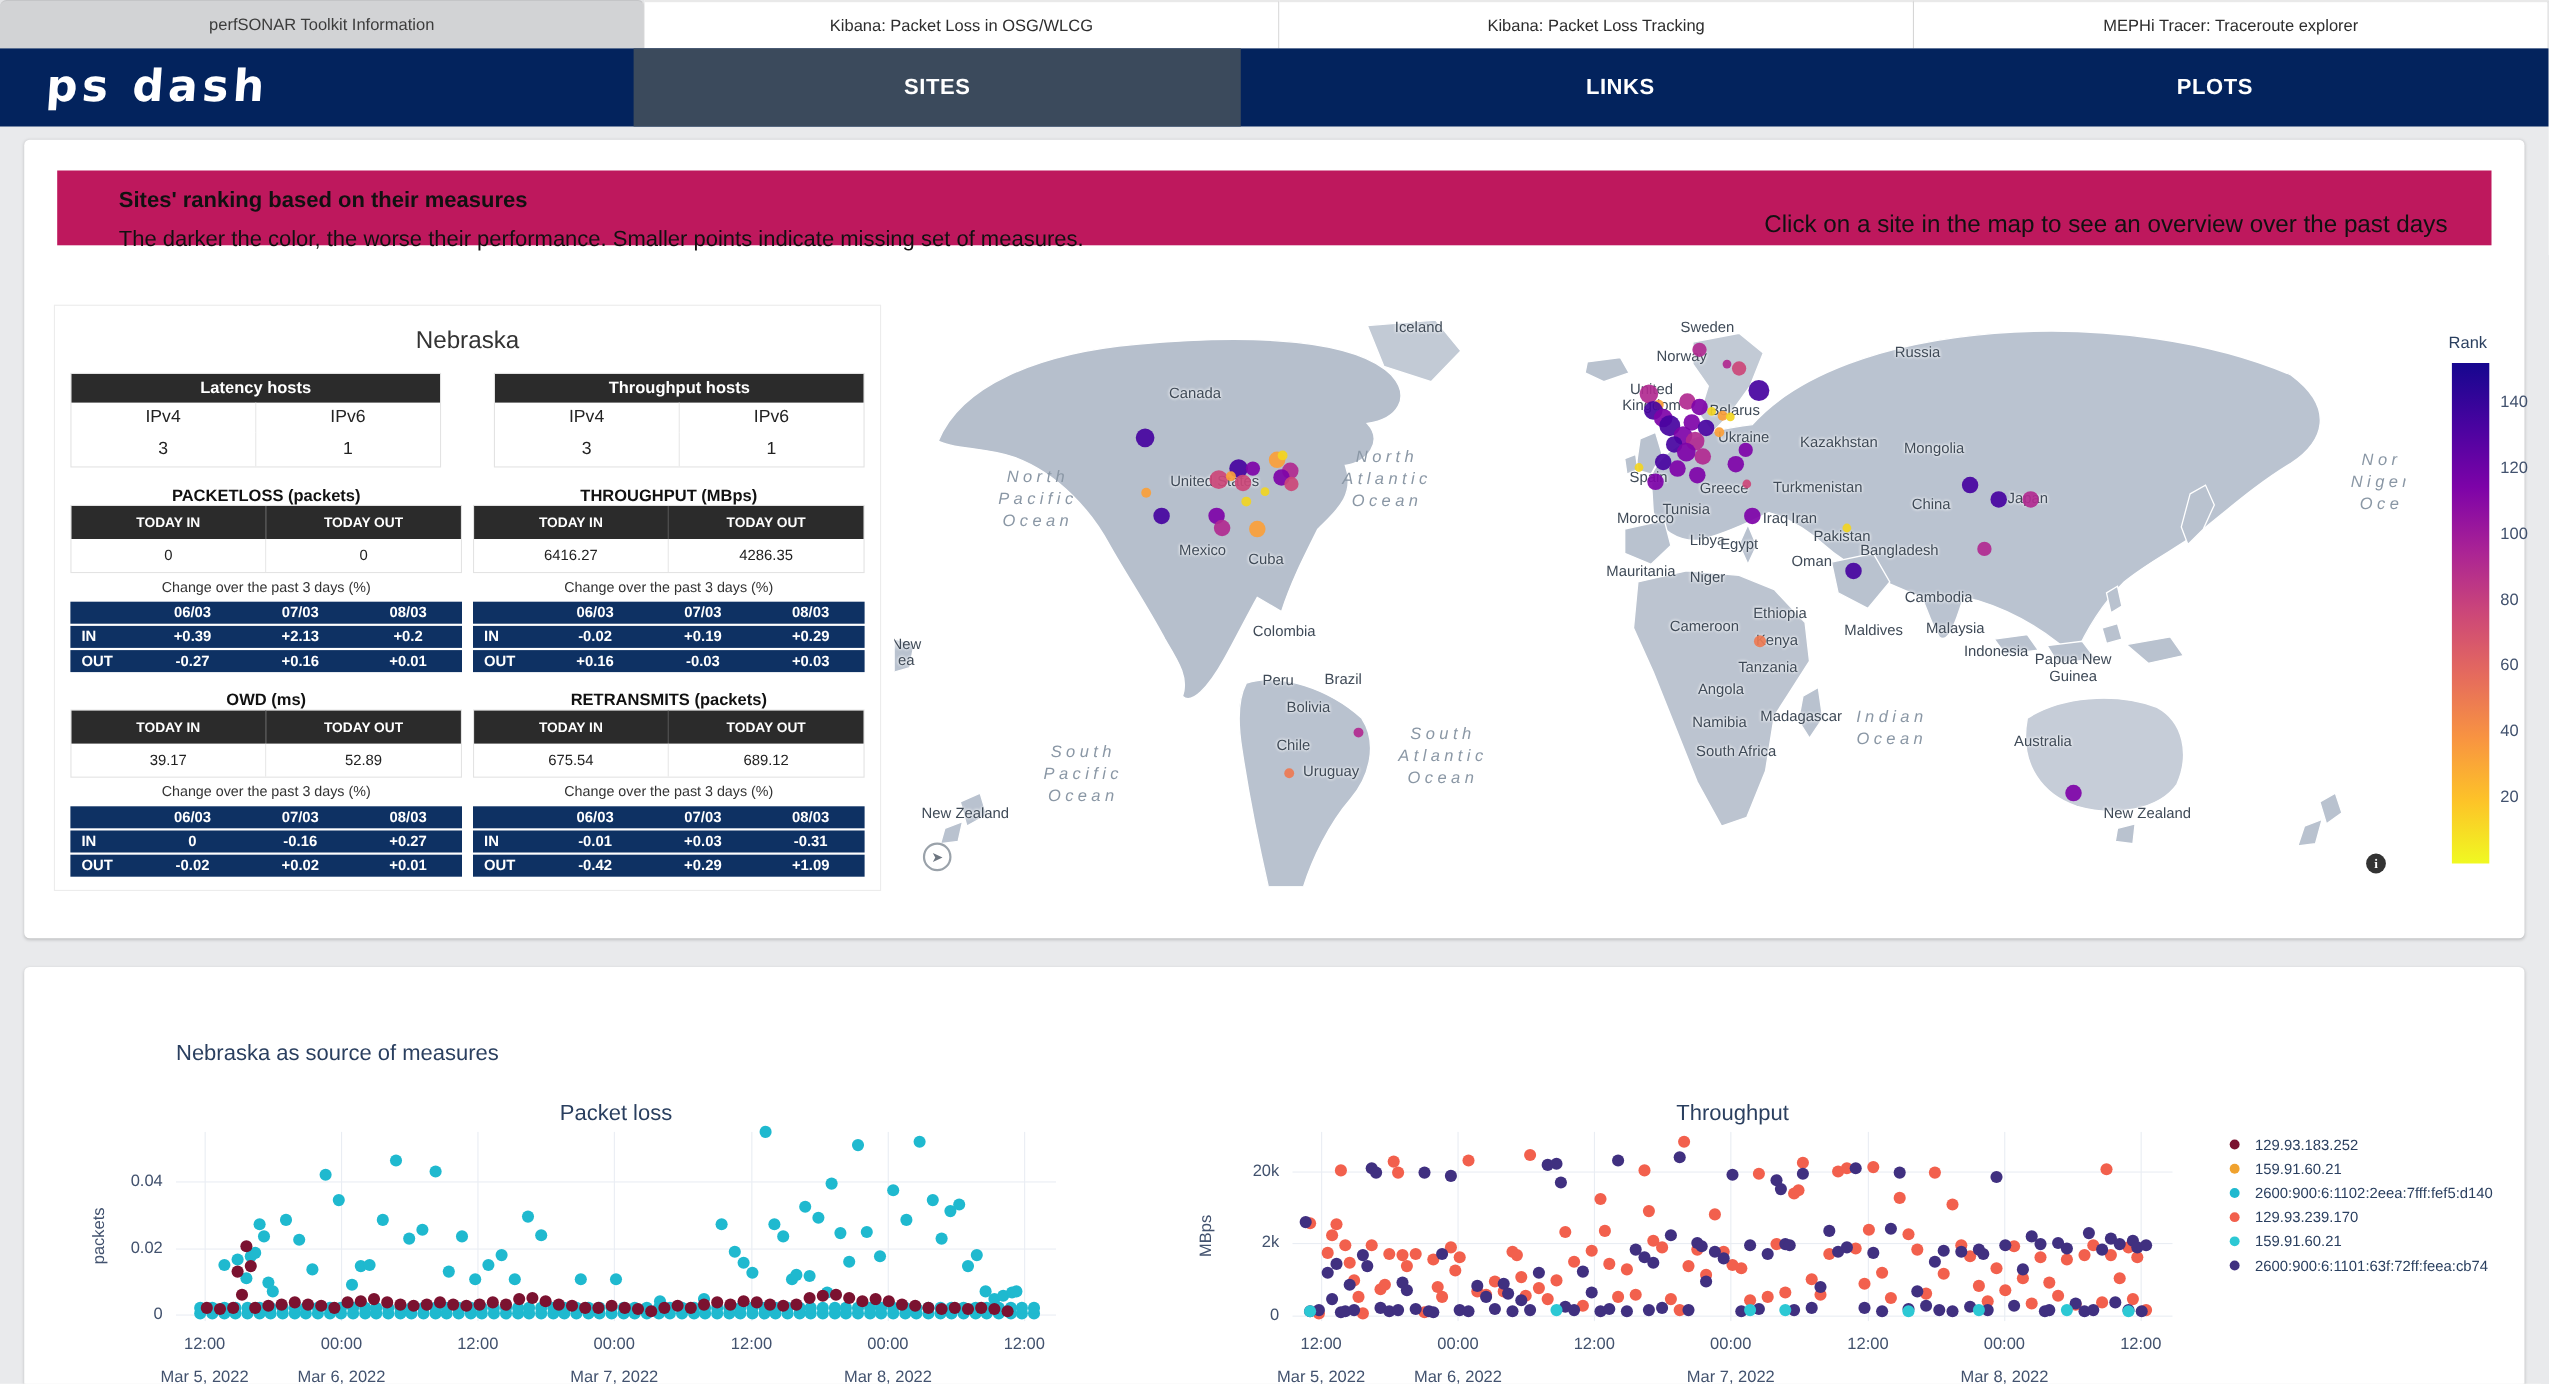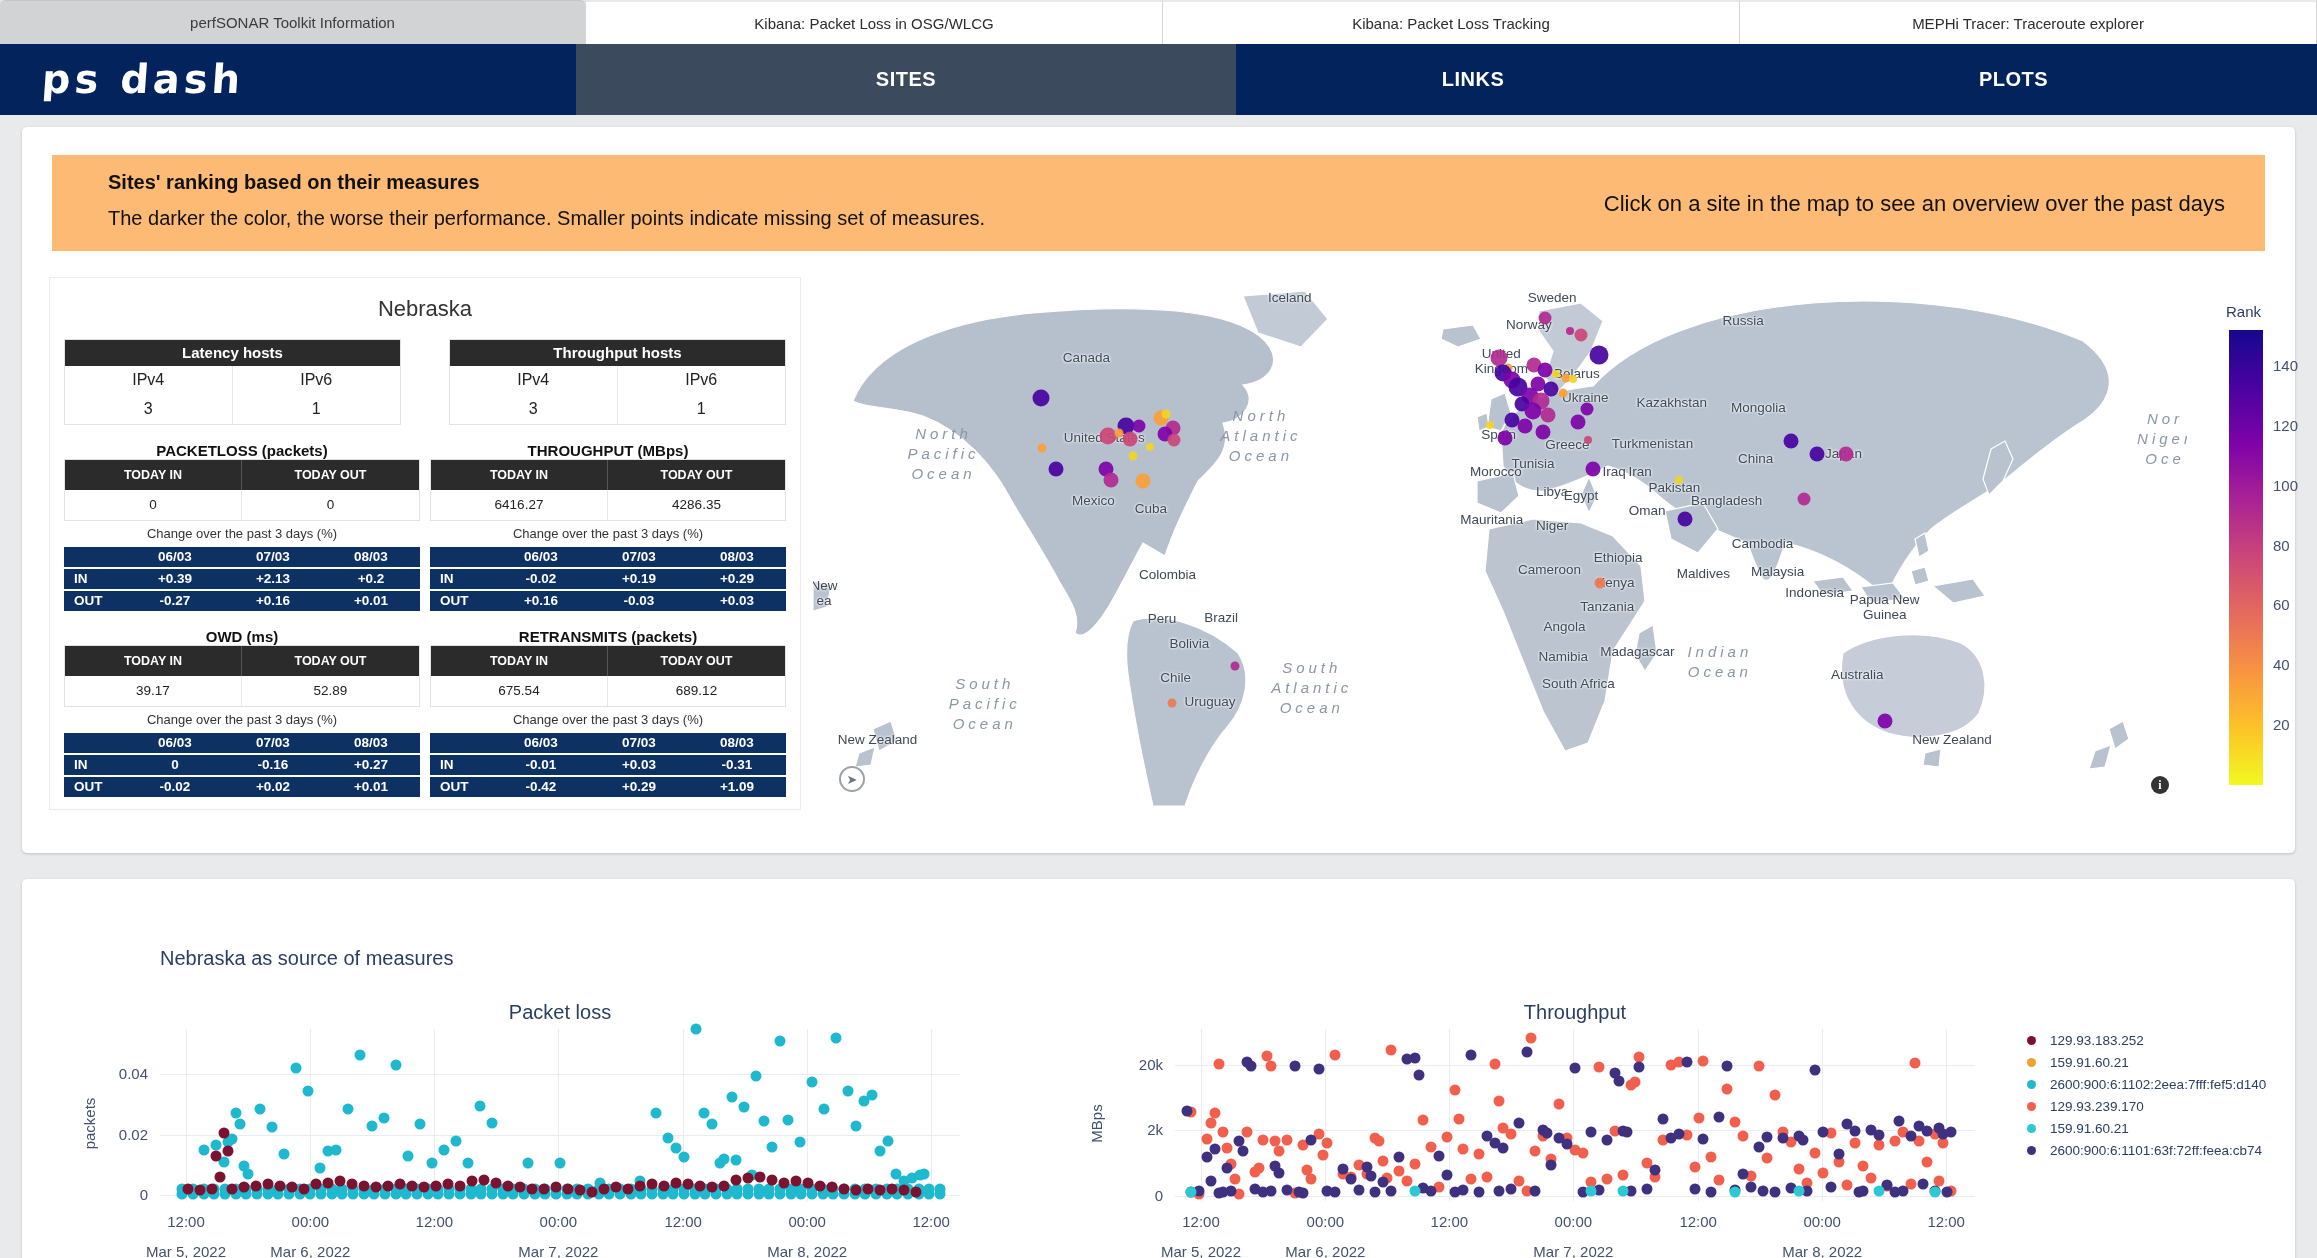--- a/index.html
+++ b/index.html
@@ -15,21 +15,21 @@
   .nav{position:absolute;left:0;top:44px;width:2317px;height:71px;background:#03235d;}
   .logo{position:absolute;left:42px;top:12px;color:#fff;font-size:40px;font-weight:bold;
         font-family:"DejaVu Sans",sans-serif;letter-spacing:4px;transform:skewX(-4deg);}
   .navitem{position:absolute;top:0;height:71px;display:flex;align-items:center;justify-content:center;
            color:#fff;font-weight:bold;font-size:20px;letter-spacing:.5px;cursor:pointer;}
   .navitem.active{background:#3b4a5c;}
   
   .card{position:absolute;left:22px;width:2273px;background:#fff;border-radius:5px;box-shadow:0 1px 3px rgba(0,0,0,.18);}
   #card1{top:127px;height:726px;}
   #card2{top:879px;height:420px;}
-  .banner{position:absolute;left:30px;right:30px;top:28px;height:96px;background:#fdba74;}
+  .banner{position:absolute;left:30px;right:30px;top:28px;height:68px;background:#be185d;}
   .banner .t1{position:absolute;left:56px;top:16px;font-size:20px;font-weight:bold;color:#111;}
   .banner .t2{position:absolute;left:56px;top:52px;font-size:20px;color:#111;}
   .banner .hint{position:absolute;right:40px;top:36px;font-size:22px;color:#111;}
   
   .panel{position:absolute;left:27px;top:150px;width:752px;height:533px;border:1px solid #ececec;box-sizing:border-box;background:#fff;}
   .panel .ptitle{position:absolute;top:18px;left:0;right:0;text-align:center;font-size:22px;color:#333;}
   .prow{position:absolute;left:14px;right:14px;display:grid;grid-template-columns:1fr 1fr;gap:10px;}
   .hosts{border:1px solid #e3e3e3;box-sizing:border-box;}
   .hosts .hh{background:#2b2b2b;color:#fff;font-weight:bold;font-size:15px;text-align:center;line-height:26px;height:26px;}
   .hgrid{display:grid;grid-template-columns:1fr 1fr;text-align:center;}
@@ -92,21 +92,21 @@
   <div class="btab white">
       <span>Kibana: Packet Loss Tracking</span>
     </div>
   <div class="btab white">
       <span>MEPHi Tracer: Traceroute explorer</span>
     </div>
 </div>
 
 <div class="nav">
   <div class="logo">ps dash</div>
-  <div class="navitem active" style="left:576px;width:660px;">
+  <div class="navitem active" style="left:576px;width:552px;">
       <span>SITES</span>
     </div>
   <div class="navitem" style="left:1236px;width:474px;">
       <span>LINKS</span>
     </div>
   <div class="navitem" style="left:1710px;width:607px;">
       <span>PLOTS</span>
     </div>
 </div>
 

